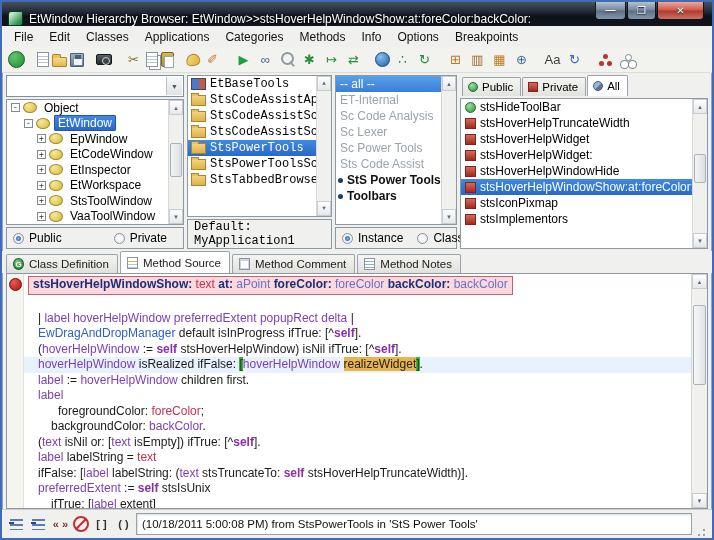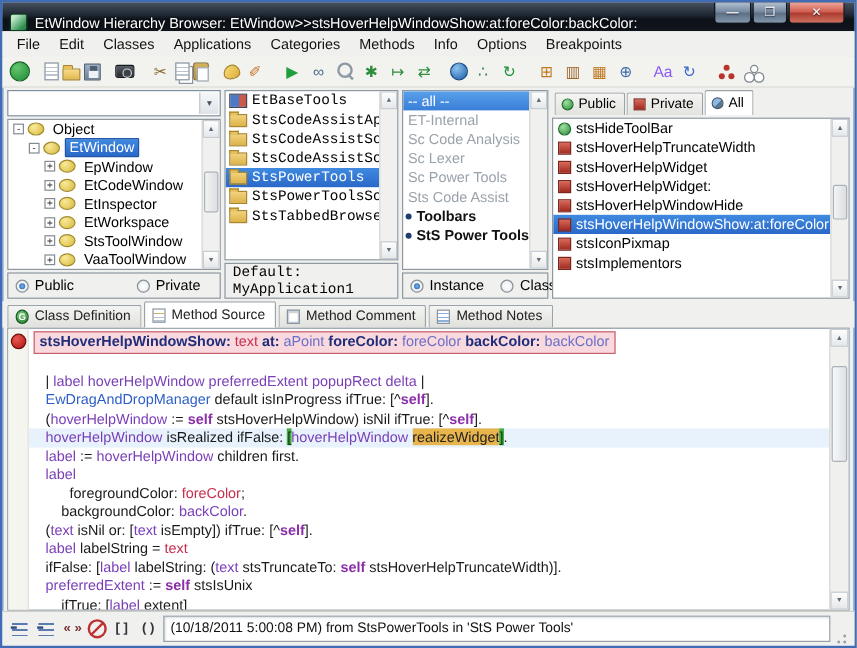--- a/index.html
+++ b/index.html
@@ -192,21 +192,21 @@
       <span class="tbsep"></span>
       <span class="tbi k-globe"></span>
       <span class="tbi k-glyph" style="color: rgb(46, 126, 78);">∴</span>
       <span class="tbi k-glyph" style="color: rgb(31, 142, 60);">↻</span>
       <span class="tbsep"></span>
       <span class="tbi k-glyph" style="color: rgb(192, 120, 32);">⊞</span>
       <span class="tbi k-glyph" style="color: rgb(160, 104, 40);">▥</span>
       <span class="tbi k-glyph" style="color: rgb(192, 120, 32);">▦</span>
       <span class="tbi k-glyph" style="color: rgb(58, 104, 168);">⊕</span>
       <span class="tbsep"></span>
-      <span class="tbi k-glyph" style="color: #8b5cf6;">Aa</span>
+      <span class="tbi k-glyph" style="color: #404040;">Aa</span>
       <span class="tbi k-glyph" style="color: rgb(58, 104, 200);">↻</span>
       <span class="tbsep"></span>
       <span class="tbi k-dots3r"></span>
       <span class="tbi k-dots3g"></span>
     </div>
 
   <div class="panes">
 
     <div class="pcol pcol1">
       <div class="combo"></div>
@@ -332,25 +332,25 @@
               <span>Sc Lexer</span>
             </div>
             <div class="crow state-disabled">
               <span>Sc Power Tools</span>
             </div>
             <div class="crow state-disabled">
               <span>Sts Code Assist</span>
             </div>
             <div class="crow state-bullet">
               <span class="bullet"></span>
-              <span>Toolbars</span>
+              <span>StS Power Tools</span>
             </div>
             <div class="crow state-bullet">
               <span class="bullet"></span>
-              <span>StS Power Tools</span>
+              <span>Toolbars</span>
             </div>
           </div>
         <div class="sbar">
           <span class="sb-up"></span>
           <span class="sb-track"></span>
           <span class="sb-dn"></span>
         </div>
       </div>
       <div class="footerbox" style="gap:6px">
         <span class="radio-group">

